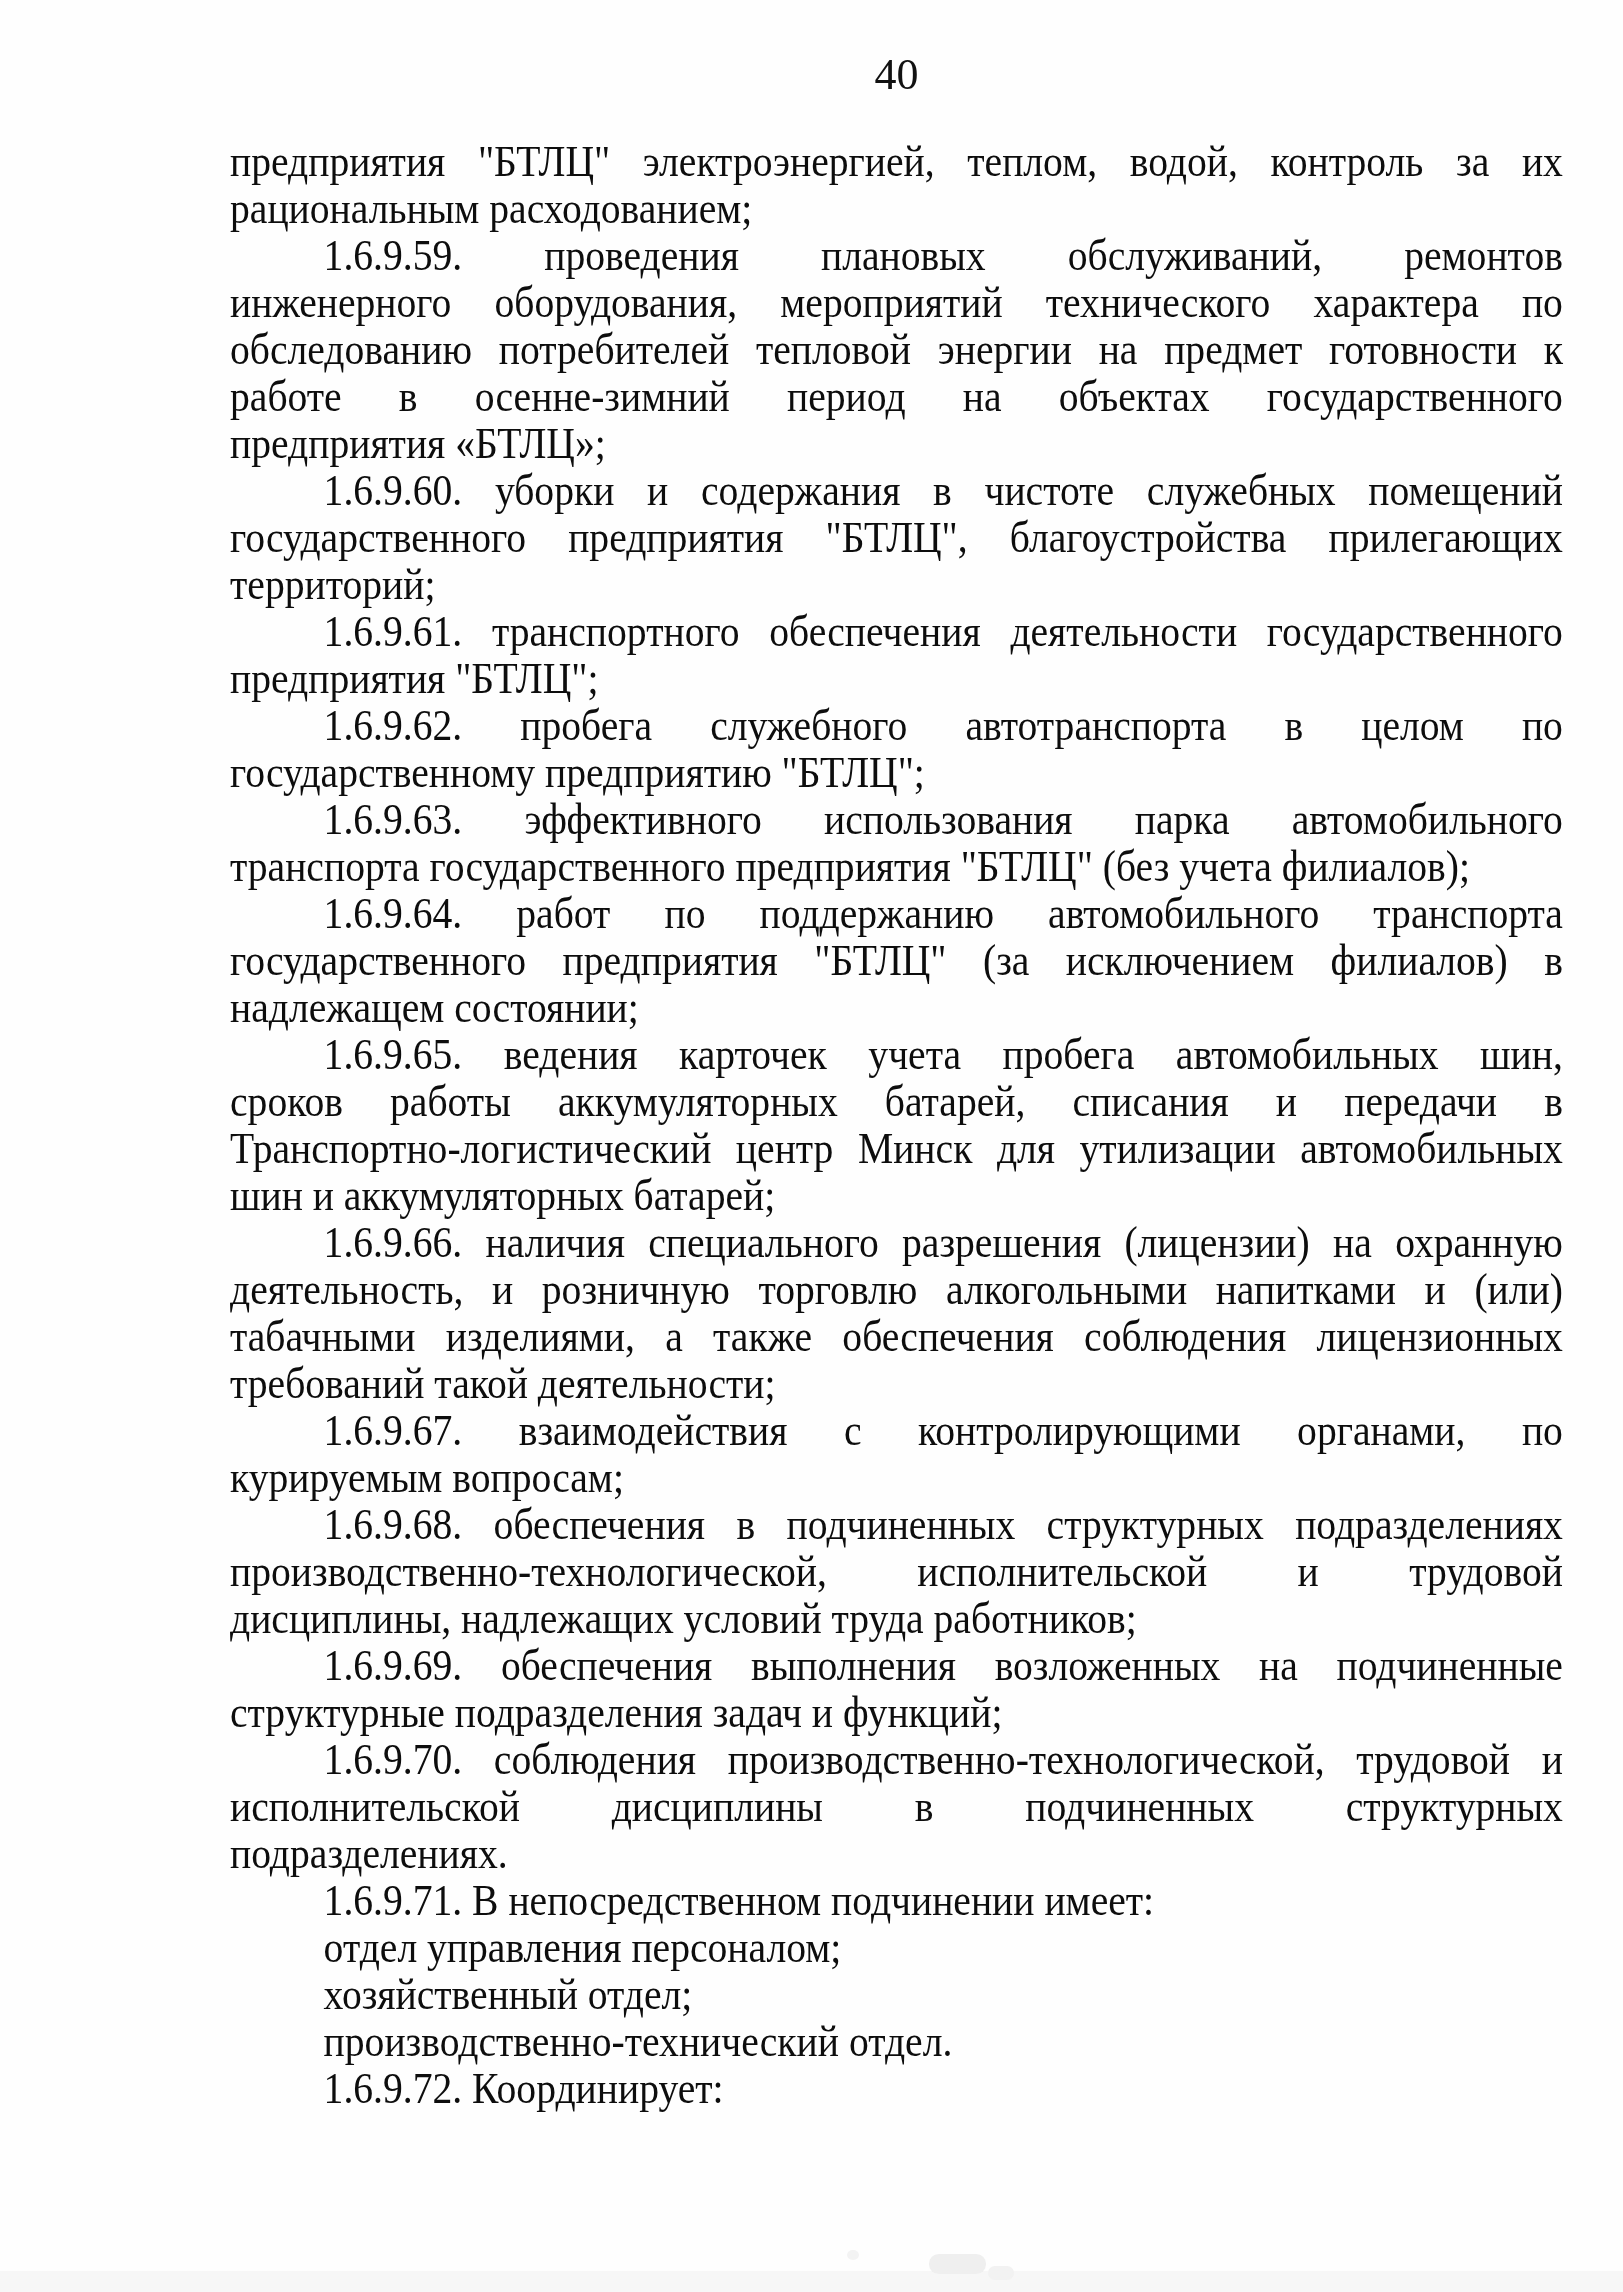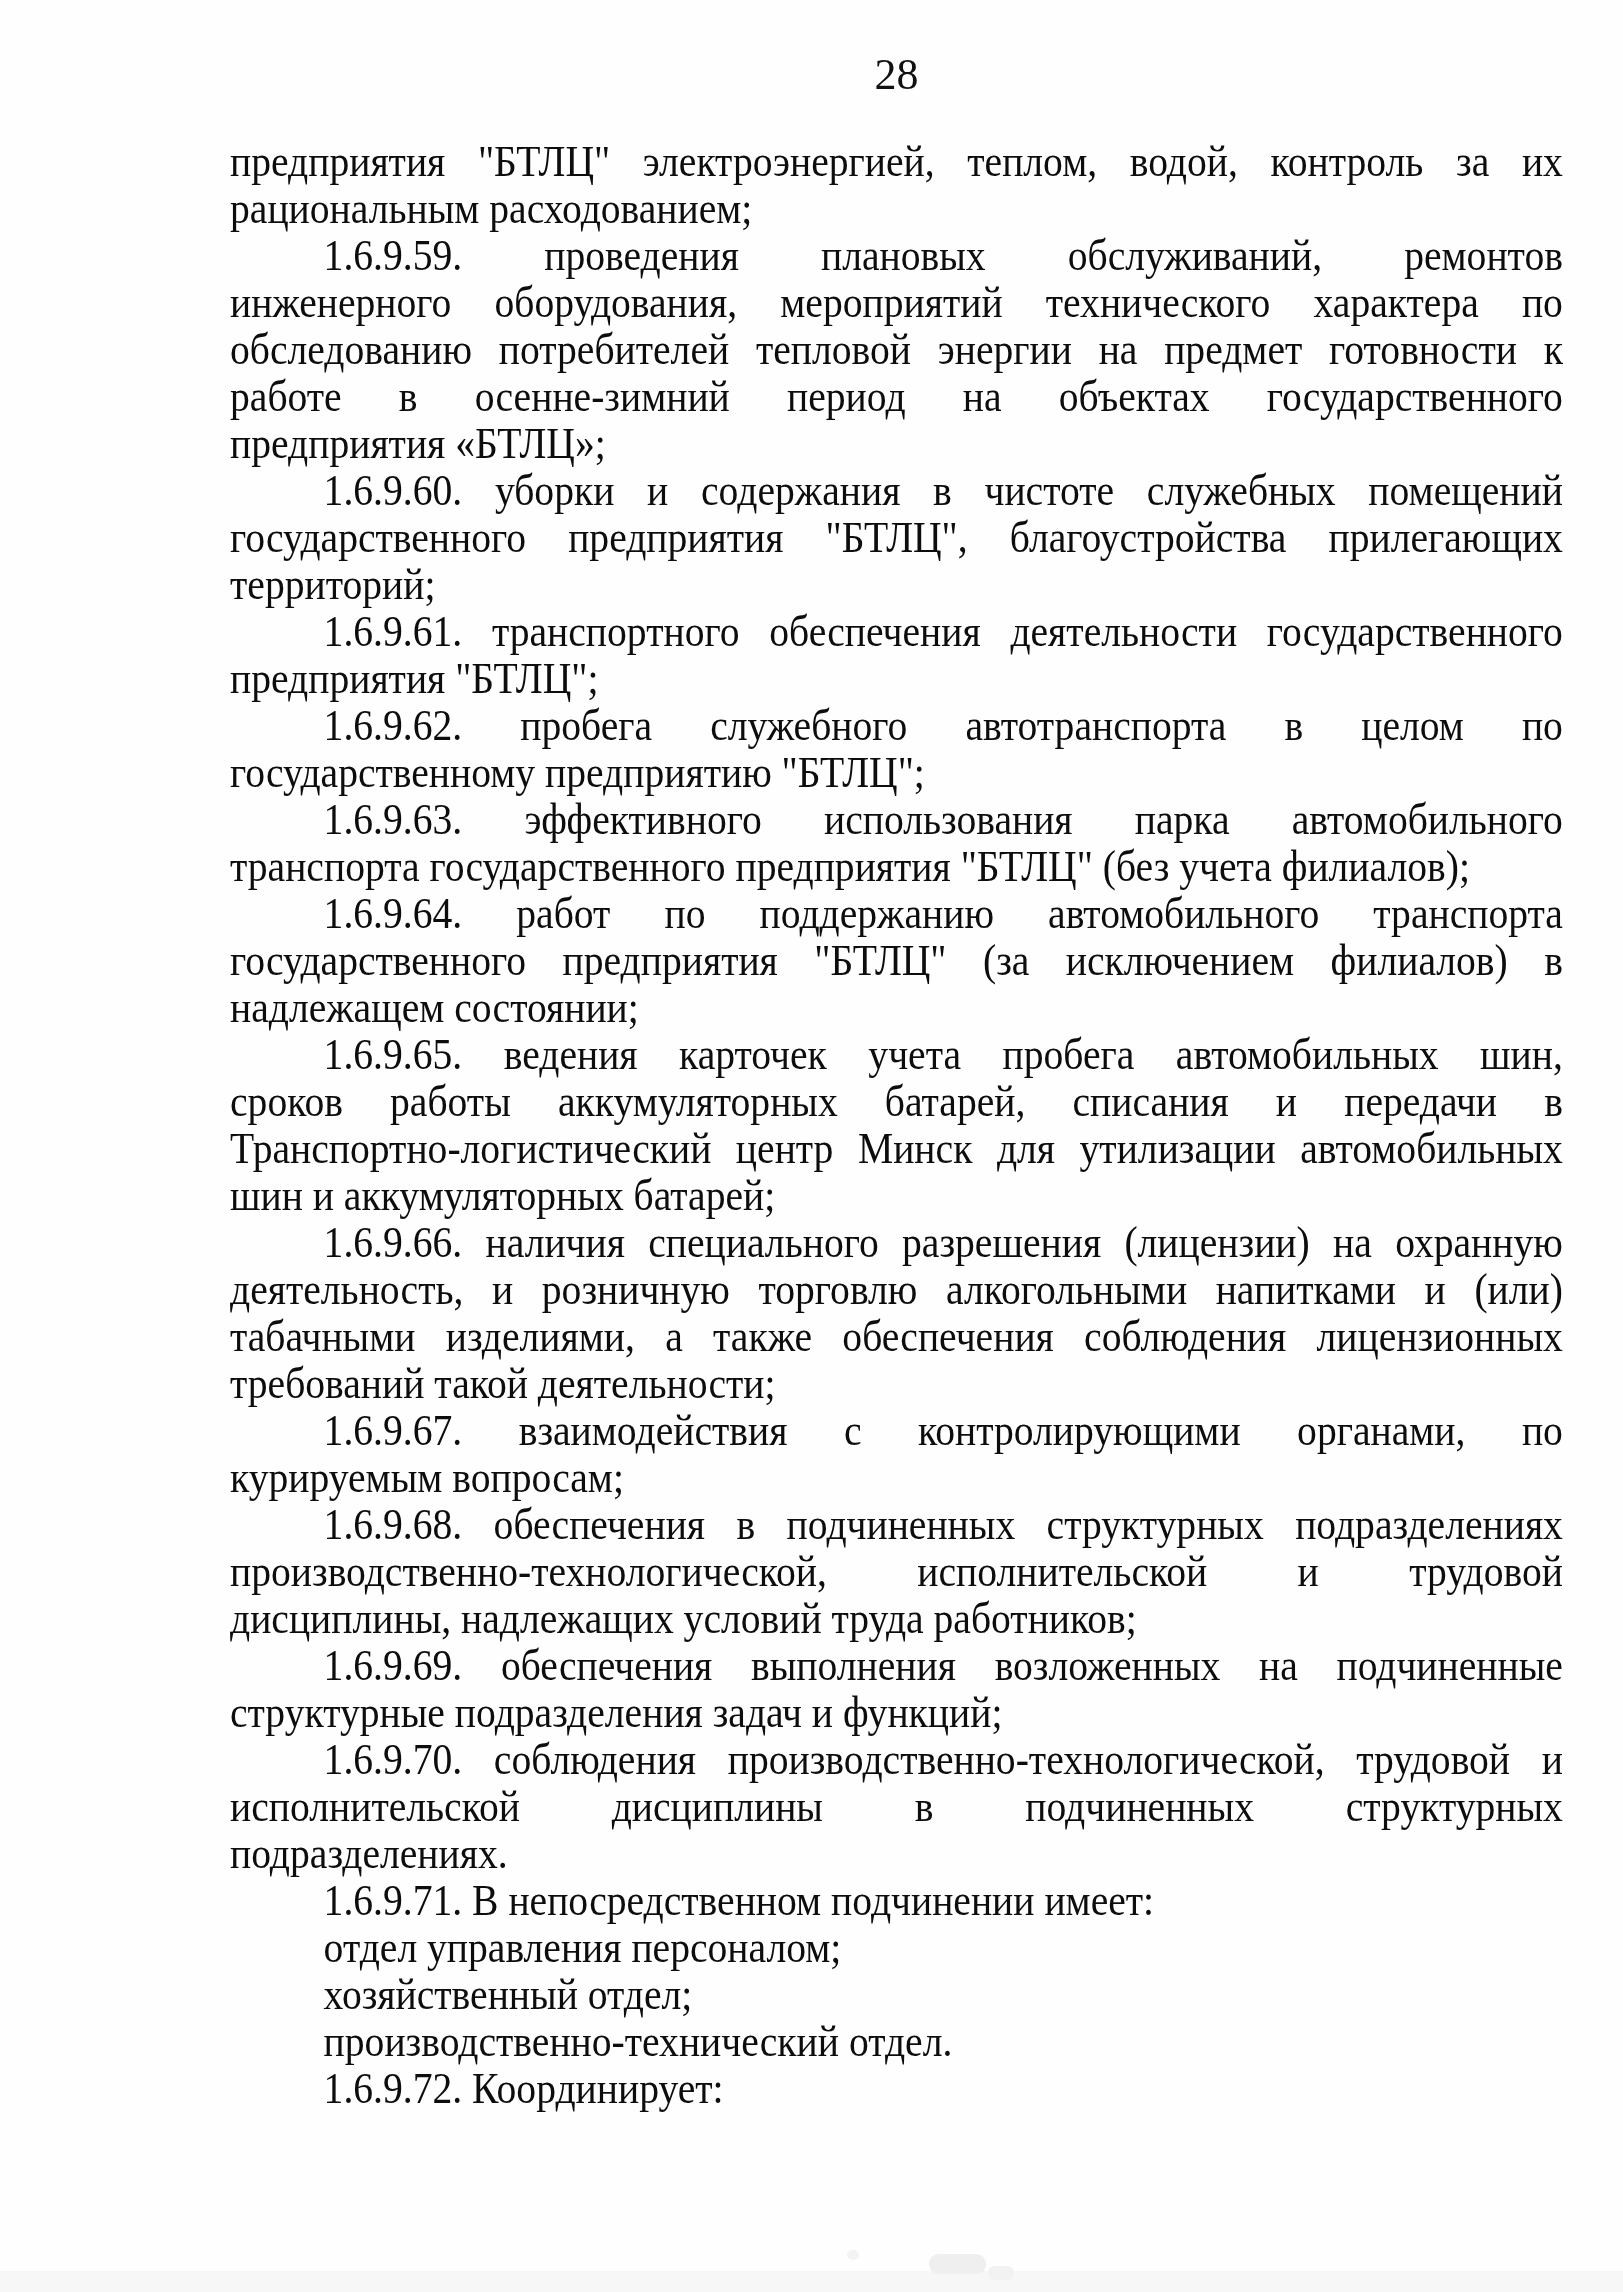--- a/index.html
+++ b/index.html
@@ -86,21 +86,21 @@
     width: 11.8px;
     height: 9.8px;
     background: #f3f3f3;
     border-radius: 50%;
   }
 </style>
 </head>
 <body>
 
 <div class="page">
-  <div class="page-number">28</div>
+  <div class="page-number">40</div>
 
   <div class="text-block">
       <div class="paragraph">
         <div class="line">предприятия "БТЛЦ" электроэнергией, теплом, водой, контроль за их</div>
         <div class="line line-end">рациональным расходованием;</div>
       </div>
       <div class="paragraph">
         <div class="line line-indent">1.6.9.59. проведения плановых обслуживаний, ремонтов</div>
         <div class="line">инженерного оборудования, мероприятий технического характера по</div>
         <div class="line">обследованию потребителей тепловой энергии на предмет готовности к</div>

